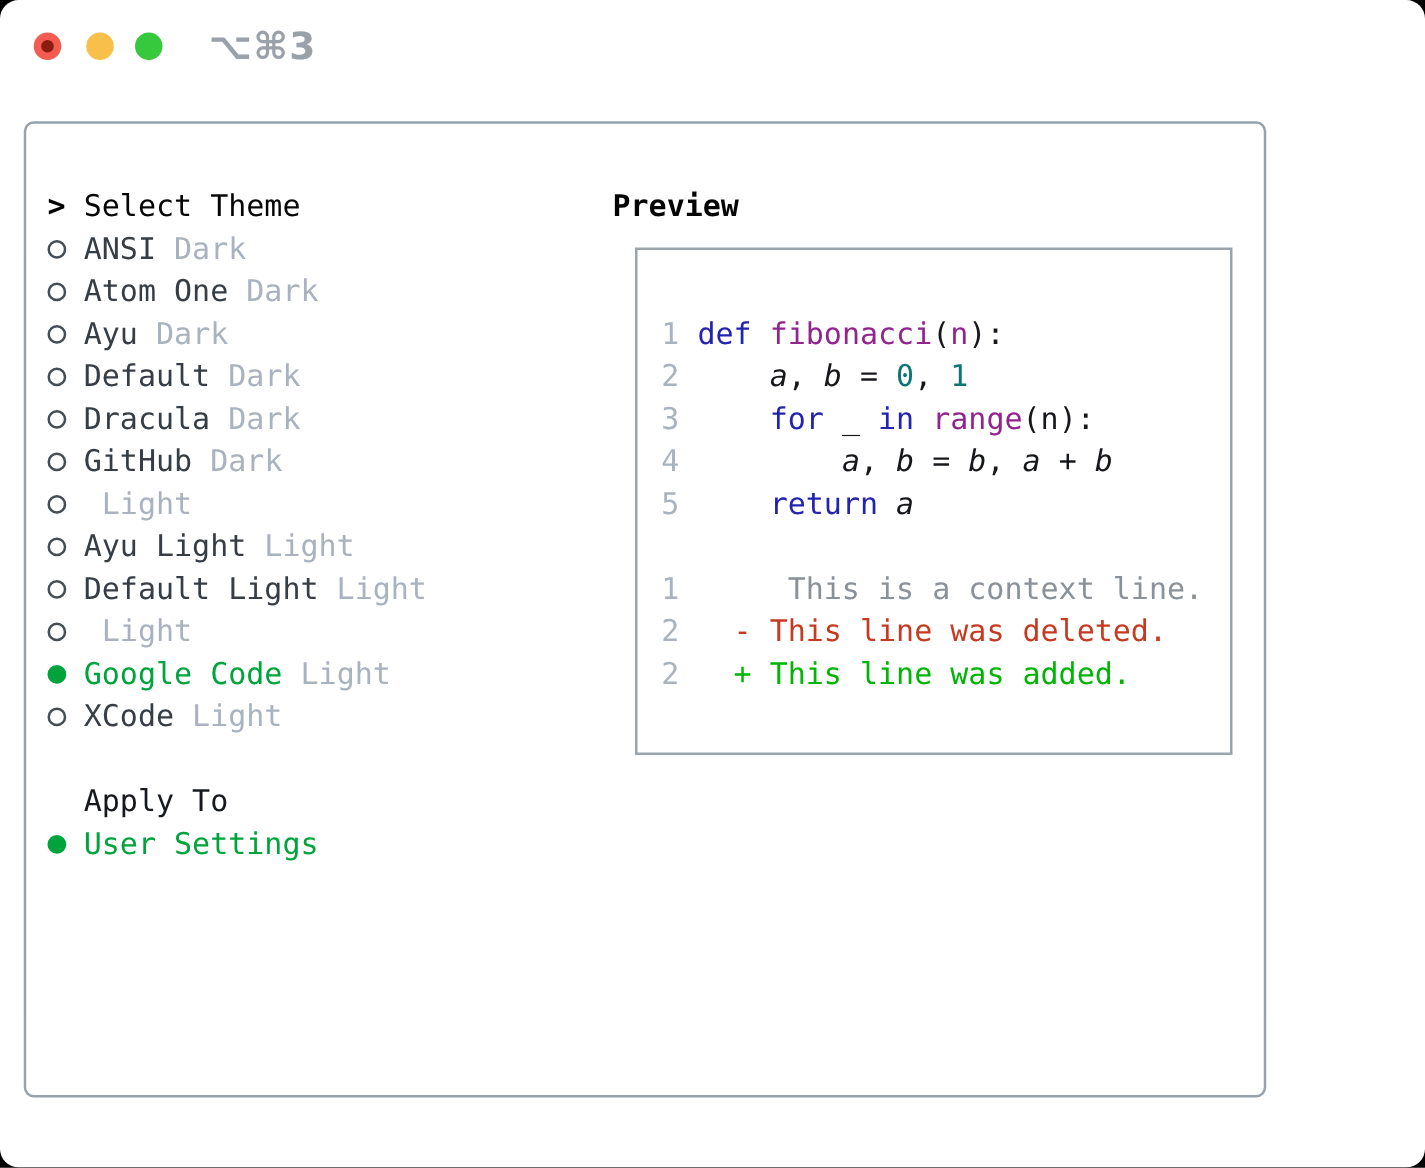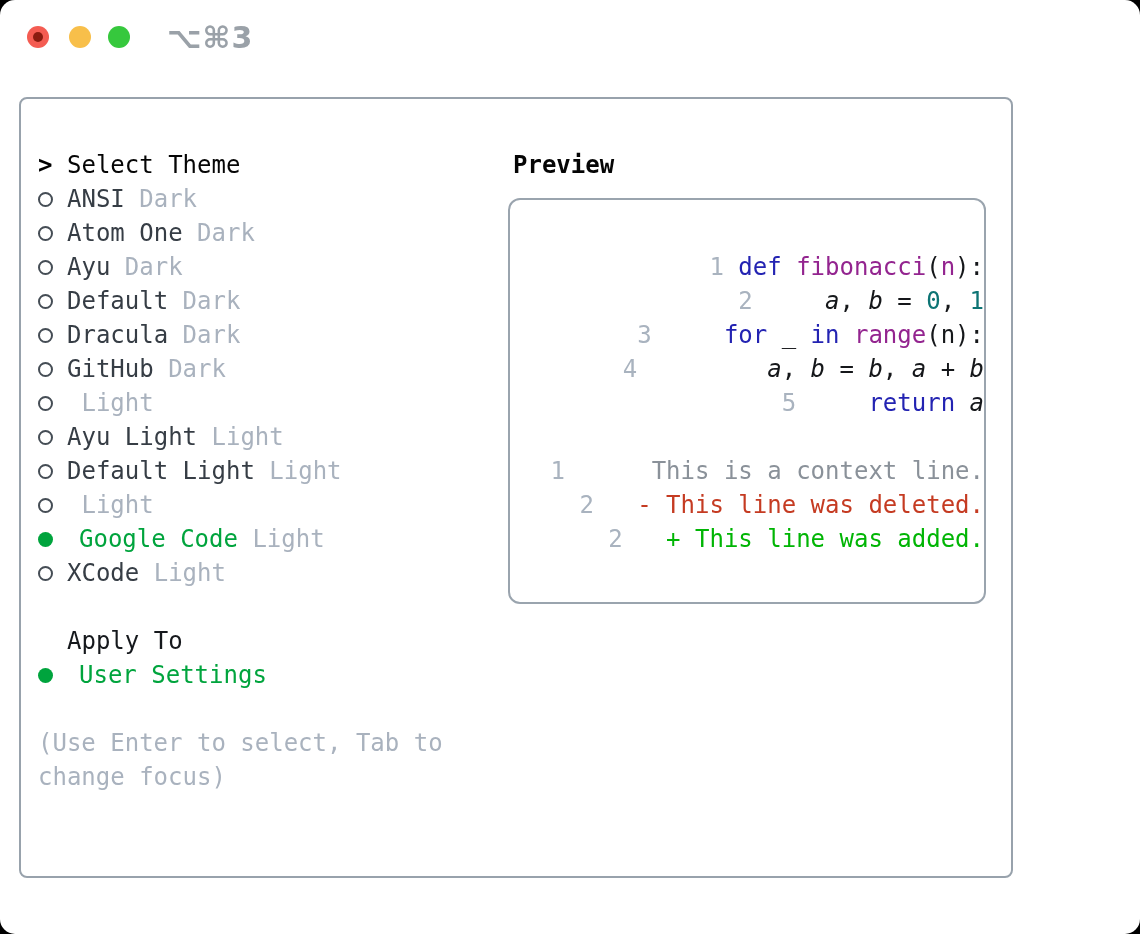--- a/index.html
+++ b/index.html
@@ -22,29 +22,29 @@
     border:2px solid var(--border);border-radius:8px;background:#fff;}
   
   .leftcol{position:absolute;left:17px;top:49px;}
   .row{display:flex;align-items:center;height:34px;font-size:24px;line-height:34px;white-space:pre;}
   .marker{width:29px;height:34px;display:flex;align-items:center;flex:none;}
   .chev{font-weight:bold;color:#000;}
   .ring{width:11px;height:11px;border:2.5px solid #454d55;border-radius:50%;}
   .dot{width:15px;height:15px;border-radius:50%;background:var(--green);}
   .hdr{font-weight:normal;color:#050505;}
   .name{color:var(--text);}
-  .name.sel{color:var(--green);margin-left:12px;}
+  .name.sel{color:var(--green);}
   .variant{color:var(--muted);}
   .subhdr{color:#15181c;}
   .blankrow{height:34px;}
   .hint{width:416px;font-size:24px;line-height:34px;color:var(--muted);margin-top:34px;}
   
-  .preview-title{position:absolute;left:469px;top:49px;font-size:24px;line-height:34px;font-weight:bold;color:#050505;margin-left:23px;}
+  .preview-title{position:absolute;left:469px;top:49px;font-size:24px;line-height:34px;font-weight:bold;color:#050505;}
   .preview-box{position:absolute;left:487px;top:99px;width:474px;height:402px;
-    border:2px solid var(--border2);border-radius:12px;background:#fff;overflow:hidden;text-align:right;}
+    border:2px solid var(--border2);border-radius:0;background:#fff;overflow:hidden;}
   .code{padding:50px 0 0 19px;}
   .code-line{height:34px;font-size:24px;line-height:34px;white-space:pre;}
   .seg-ln{color:var(--ln);}
   .seg-kw{color:var(--kw);}
   .seg-fn{color:var(--fn);}
   .seg-num{color:var(--lit);}
   .seg-pl{color:#15171a;}
   .seg-id{color:#15171a;font-style:italic;}
   .seg-ctx{color:var(--ctx);}
   .seg-del{color:var(--del);}
@@ -87,21 +87,20 @@
       <div class="blankrow"></div>
 
       <div class="row">
         <span class="marker"></span>
         <span class="subhdr">Apply To</span>
       </div>
       <div id="apply-items">
           <div class="row"><span class="marker"><span class="dot"></span></span><span class="name sel">User Settings</span></div>
         </div>
 
-      <div class="hint">(Use Enter to select, Tab to change focus)</div>
     </div>
 
     <div class="preview-title">Preview</div>
 
     <div class="preview-box">
       <div class="code" id="code-lines">
           <div class="code-line"><span class="seg-ln">1</span><span class="seg-pl"> </span><span class="seg-kw">def</span><span class="seg-pl"> </span><span class="seg-fn">fibonacci</span><span class="seg-pl">(</span><span class="seg-fn">n</span><span class="seg-pl">):</span></div>
           <div class="code-line"><span class="seg-ln">2</span><span class="seg-pl">     </span><span class="seg-id">a</span><span class="seg-pl">, </span><span class="seg-id">b</span><span class="seg-pl"> = </span><span class="seg-num">0</span><span class="seg-pl">, </span><span class="seg-num">1</span></div>
           <div class="code-line"><span class="seg-ln">3</span><span class="seg-pl">     </span><span class="seg-kw">for</span><span class="seg-pl"> _ </span><span class="seg-kw">in</span><span class="seg-pl"> </span><span class="seg-fn">range</span><span class="seg-pl">(n):</span></div>
           <div class="code-line"><span class="seg-ln">4</span><span class="seg-pl">         </span><span class="seg-id">a</span><span class="seg-pl">, </span><span class="seg-id">b</span><span class="seg-pl"> = </span><span class="seg-id">b</span><span class="seg-pl">, </span><span class="seg-id">a</span><span class="seg-pl"> + </span><span class="seg-id">b</span></div>

